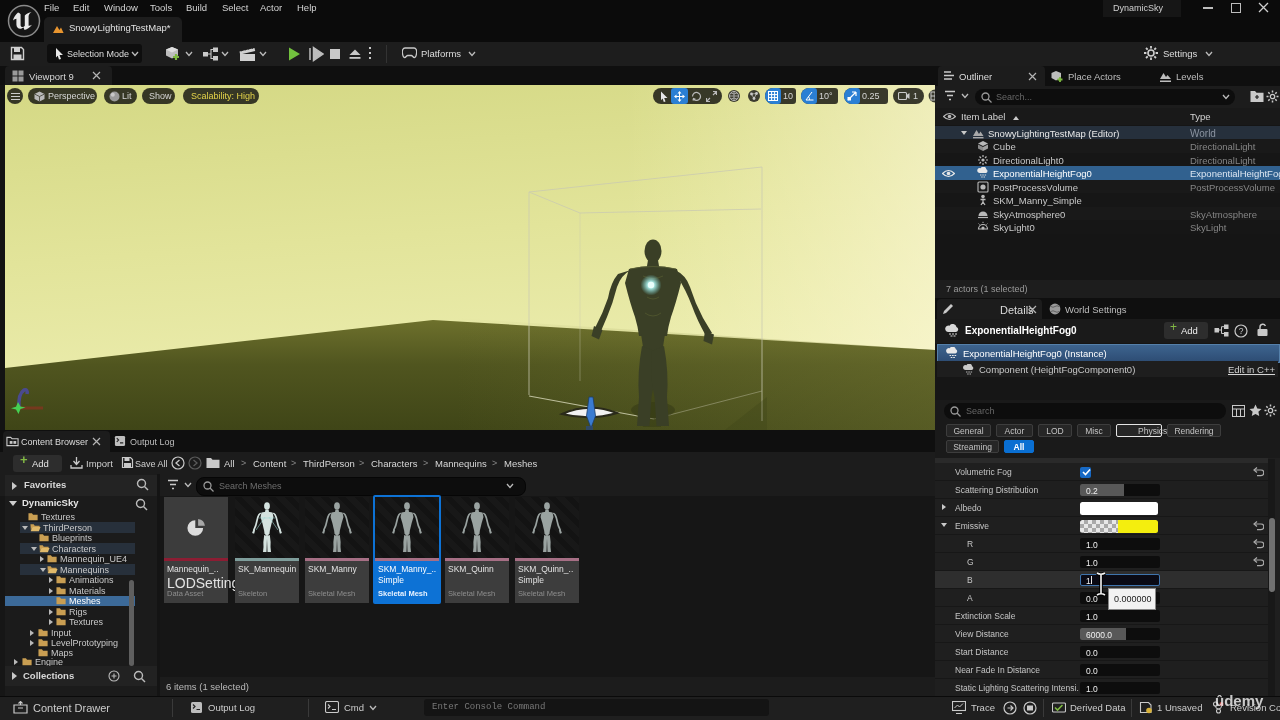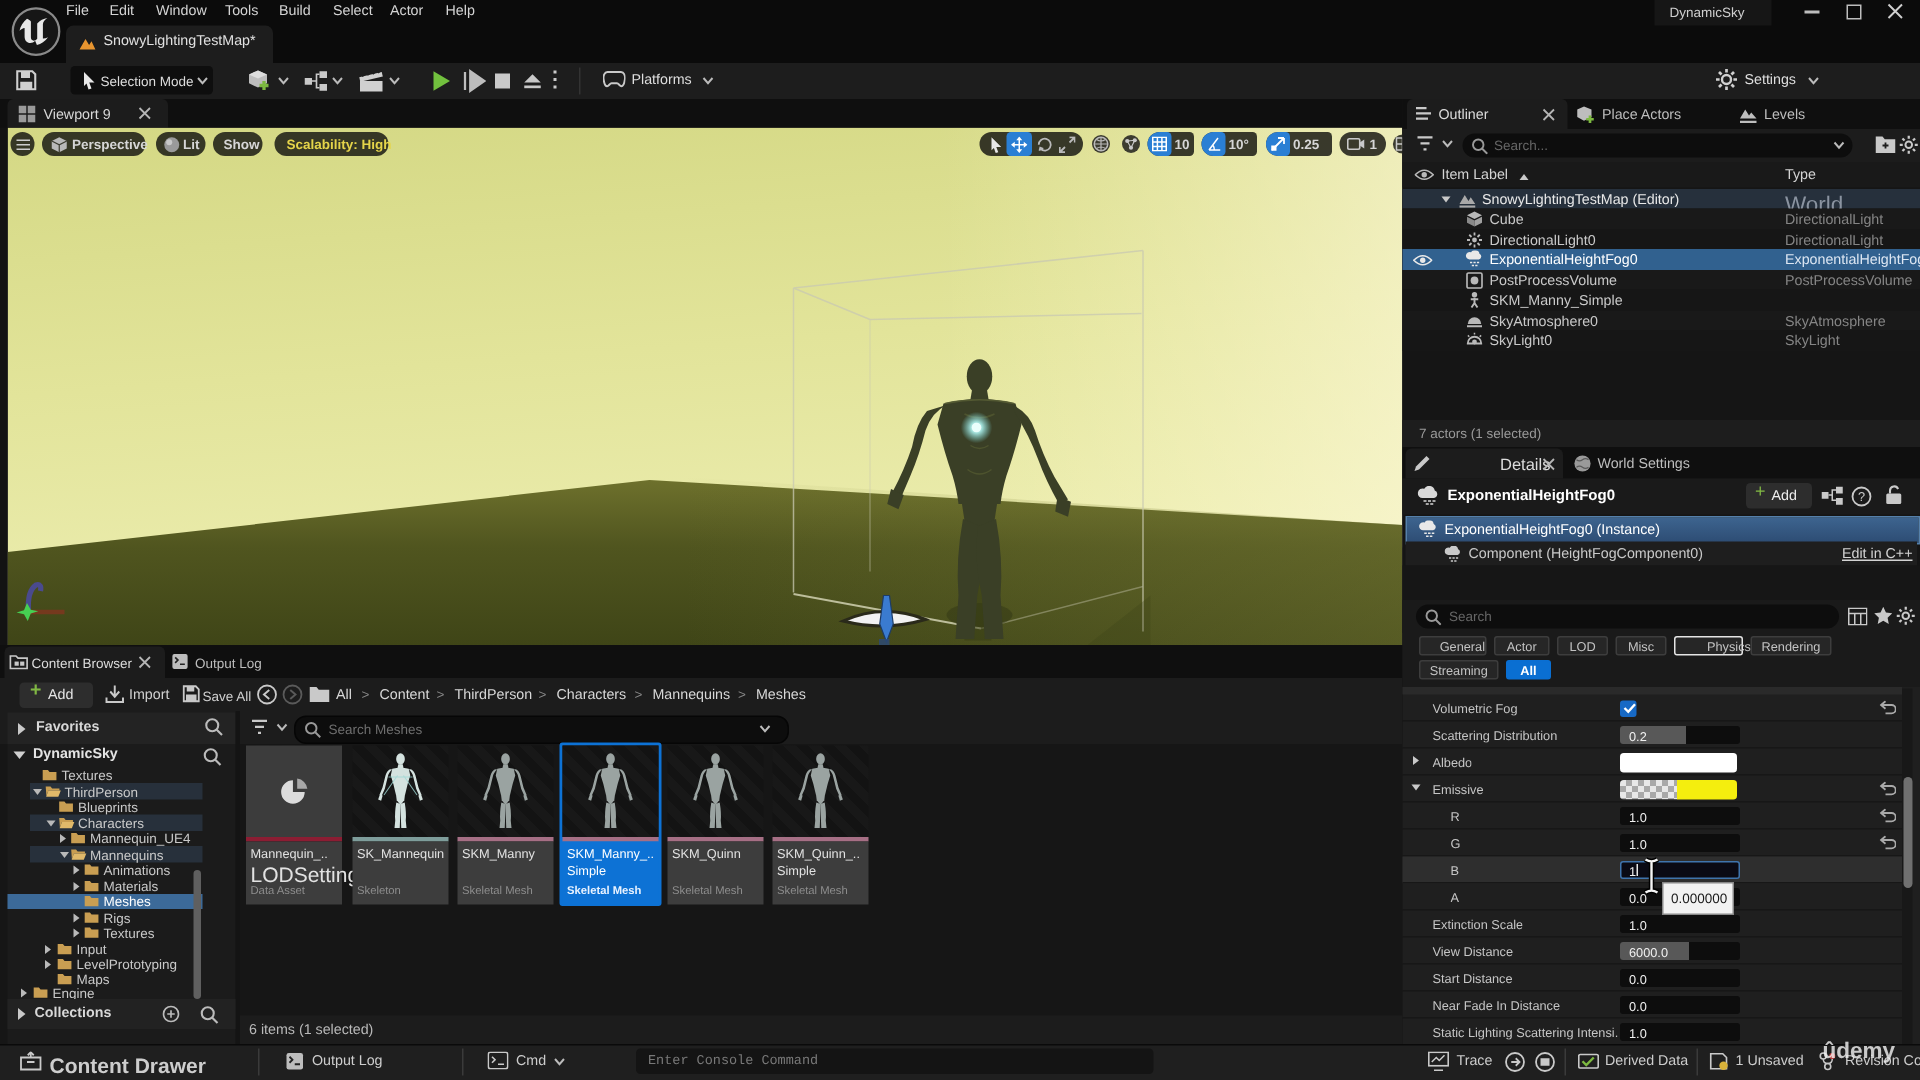--- a/index.html
+++ b/index.html
@@ -126,21 +126,21 @@
   <rect x="0.5" y="0.5" width="5" height="5" fill="#9a9a9a"></rect>
       <rect x="6.5" y="0.5" width="5" height="5" fill="#9a9a9a"></rect>
   <rect x="0.5" y="6.5" width="5" height="5" fill="#9a9a9a"></rect>
       <rect x="6.5" y="6.5" width="5" height="5" fill="#9a9a9a"></rect>
 </svg>
 <div class="t" style="left:29px;top:71px;font-size:9.5px;color:#d8d8d8;">Viewport 9</div>
 <svg class="ab" style="left:92px;top:71px;" width="9" height="9" viewBox="0 0 9 9">
       <path d="M1 1 L8 8 M8 1 L1 8" stroke="#b5b5b5" stroke-width="1.2"></path>
     </svg>
 
-<div class="ab" style="left:5px;top:85px;width:930px;height:345px;overflow:hidden;font-weight:bold;">
+<div class="ab" style="left:5px;top:85px;width:930px;height:345px;overflow:hidden;">
   <svg width="930" height="345" viewBox="0 0 930 345">
     <defs>
       <linearGradient id="sky" x1="0" y1="0" x2="0.2" y2="1">
         <stop offset="0" stop-color="#d4d884"></stop>
         <stop offset="0.5" stop-color="#e2e49a"></stop>
         <stop offset="1" stop-color="#edeeb2"></stop>
       </linearGradient>
       <linearGradient id="gndr" x1="0" y1="0" x2="1" y2="0">
         <stop offset="0" stop-color="#82843c" stop-opacity="0"></stop>
         <stop offset="1" stop-color="#82843c" stop-opacity="0.35"></stop>
@@ -653,21 +653,21 @@
 <div class="ab" style="left:1013px;top:116px;width:0;height:0;border-bottom:4px solid #c9c9c9;border-left:3.5px solid transparent;border-right:3.5px solid transparent;"></div>
 <div class="t" style="left:1190px;top:111px;font-size:9.5px;color:#d4d4d4;">Type</div>
 <div id="outrows">
       <div class="ab" style="left:935px;top:125.5px;width:345px;height:13.5px;background:#26303c;"></div>
       <div class="ab" style="left:961px;top:130.5px;width:0;height:0;border-top:4.5px solid #c9c9c9;border-left:3.5px solid transparent;border-right:3.5px solid transparent;"></div>
       <svg class="ab" style="left:972px;top:126.5px;" width="12" height="12" viewBox="0 0 12 12">
         <path d="M1 9 L4.5 3 L7 7 L8.5 4.5 L11.5 9 Z" fill="#a9a9a9"></path>
         <rect x="1" y="10" width="10.5" height="1.4" fill="#a9a9a9"></rect>
       </svg>
       <div class="t" style="left:988px;top:127.5px;font-size:9.5px;color:#e8e8e8;">SnowyLightingTestMap (Editor)</div>
-      <div class="t" style="left:1190px;top:127.5px;font-size:15px;color:#8a93a0;">World</div>
+      <div class="t" style="left:1190px;top:127.5px;font-size:10px;color:#8a93a0;">World</div>
       <div class="ab" style="left:935px;top:139px;width:345px;height:13.5px;background:#191919;"></div>
       <svg class="ab" style="left:977px;top:140px;" width="12" height="12" viewBox="0 0 12 12">
         <path d="M6 1 L11 3.5 L6 6 L1 3.5 Z" fill="#b9b9b9"></path>
         <path d="M1 4.5 L6 7 L6 11 L1 8.5 Z" fill="#8a8a8a"></path>
         <path d="M11 4.5 L6 7 L6 11 L11 8.5 Z" fill="#a0a0a0"></path>
       </svg>
       <div class="t" style="left:993px;top:141px;font-size:9.5px;color:#c9c9c9;">Cube</div>
       <div class="t" style="left:1190px;top:141px;font-size:9.5px;color:#858585;">DirectionalLight</div>
       <div class="ab" style="left:935px;top:152.5px;width:345px;height:13.5px;background:#161616;"></div>
       <svg class="ab" style="left:977px;top:153.5px;" width="12" height="12" viewBox="0 0 12 12">
@@ -794,21 +794,21 @@
     </svg>
 <svg class="ab" style="left:1264px;top:404px;" width="13" height="13" viewBox="0 0 13 13">
       <circle cx="6.5" cy="6.5" r="2.2" fill="none" stroke="#c9c9c9" stroke-width="1.3"></circle>
       <g stroke="#c9c9c9" stroke-width="1.5">
         <path d="M6.5 0.5 v2 M6.5 10.5 v2 M0.5 6.5 h2 M10.5 6.5 h2 M2.3 2.3 l1.4 1.4 M9.3 9.3 l1.4 1.4 M10.7 2.3 L9.3 3.7 M3.7 9.3 L2.3 10.7"></path>
       </g>
     </svg>
 
 <div class="ab" style="left:935px;top:422px;width:345px;height:36px;background:#1a1a1a;"></div>
 <div id="chips">
-      <div class="ab" style="left:946px;top:424px;width:45px;height:13px;background:#262626;border:1px solid #3d3d3d;border-radius:2px;box-sizing:border-box;text-align:right;font-size:8.5px;color:#c3c3c3;line-height:12px;">General</div>
+      <div class="ab" style="left:946px;top:424px;width:45px;height:13px;background:#262626;border:1px solid #3d3d3d;border-radius:2px;box-sizing:border-box;text-align:center;font-size:8.5px;color:#c3c3c3;line-height:12px;">General</div>
       <div class="ab" style="left:996px;top:424px;width:37px;height:13px;background:#262626;border:1px solid #3d3d3d;border-radius:2px;box-sizing:border-box;text-align:center;font-size:8.5px;color:#c3c3c3;line-height:12px;">Actor</div>
       <div class="ab" style="left:1038px;top:424px;width:34px;height:13px;background:#262626;border:1px solid #3d3d3d;border-radius:2px;box-sizing:border-box;text-align:center;font-size:8.5px;color:#c3c3c3;line-height:12px;">LOD</div>
       <div class="ab" style="left:1077px;top:424px;width:34px;height:13px;background:#262626;border:1px solid #3d3d3d;border-radius:2px;box-sizing:border-box;text-align:center;font-size:8.5px;color:#c3c3c3;line-height:12px;">Misc</div>
       <div class="ab" style="left:1116px;top:424px;width:46px;height:13px;background:#262626;border:1px solid #e5e5e5;border-radius:2px;box-sizing:border-box;text-align:center;font-size:8.5px;color:#c3c3c3;line-height:12px;padding-left:21px;">Physics</div>
       <div class="ab" style="left:1167px;top:424px;width:54px;height:13px;background:#262626;border:1px solid #3d3d3d;border-radius:2px;box-sizing:border-box;text-align:center;font-size:8.5px;color:#c3c3c3;line-height:12px;">Rendering</div>
       <div class="ab" style="left:946px;top:440px;width:53px;height:13px;background:#262626;border:1px solid #3d3d3d;border-radius:2px;box-sizing:border-box;text-align:center;font-size:8.5px;color:#c3c3c3;line-height:12px;">Streaming</div>
       <div class="ab" style="left:1004px;top:440px;width:30px;height:13px;background:#0a6fd2;border:1px solid #0a6fd2;border-radius:2px;box-sizing:border-box;text-align:center;font-size:8.5px;color:#fff;line-height:12px;font-weight:bold;">All</div>
     </div>
 
 <div class="ab" style="left:935px;top:458px;width:345px;height:238px;background:#1f1f1f;"></div>
@@ -902,21 +902,21 @@
       <div class="ab" style="left:1268px;top:459px;width:7px;height:237px;background:#181818;"></div>
       <div class="ab" style="left:1268.5px;top:518px;width:6px;height:74px;background:#707070;border-radius:3px;"></div>
     </div>
 
 <div class="ab" style="left:0;top:696px;width:1280px;height:24px;background:#1f1f1f;border-top:1px solid #0a0a0a;box-sizing:border-box;"></div>
 <svg class="ab" style="left:13px;top:701px;" width="15" height="13" viewBox="0 0 15 13">
       <path d="M1 4 h13 v8 H1 Z" fill="none" stroke="#c9c9c9" stroke-width="1.2"></path>
       <path d="M5 7 h5 M7.5 1 v3" stroke="#c9c9c9" stroke-width="1.2"></path>
       <path d="M5.5 2.5 L7.5 0.5 L9.5 2.5" fill="none" stroke="#c9c9c9" stroke-width="1.2"></path>
     </svg>
-<div class="t" style="left:33px;top:702px;font-size:14px;color:#cdcdcd;font-weight:bold;">Content Drawer</div>
+<div class="t" style="left:33px;top:702px;font-size:11px;color:#cdcdcd;">Content Drawer</div>
 <div class="ab" style="left:172px;top:699px;width:1px;height:18px;background:#3a3a3a;"></div>
 <svg class="ab" style="left:190px;top:701px;" width="13" height="13" viewBox="0 0 13 13">
       <rect x="1" y="1" width="11" height="11" rx="1.5" fill="#bdbdbd"></rect>
       <path d="M3 3.5 l2 2 l-2 2 M6.5 8.5 H10" stroke="#222" stroke-width="1.2" fill="none"></path>
     </svg>
 <div class="t" style="left:208px;top:702px;font-size:9.5px;color:#cdcdcd;">Output Log</div>
 <div class="ab" style="left:308px;top:699px;width:1px;height:18px;background:#3a3a3a;"></div>
 <svg class="ab" style="left:325px;top:701px;" width="14" height="12" viewBox="0 0 14 12">
       <rect x="0.5" y="0.5" width="13" height="11" rx="1.5" fill="none" stroke="#c9c9c9" stroke-width="1.1"></rect>
       <path d="M3 3.5 l2 2 l-2 2 M7 8.5 h4" stroke="#c9c9c9" stroke-width="1.1" fill="none"></path>

